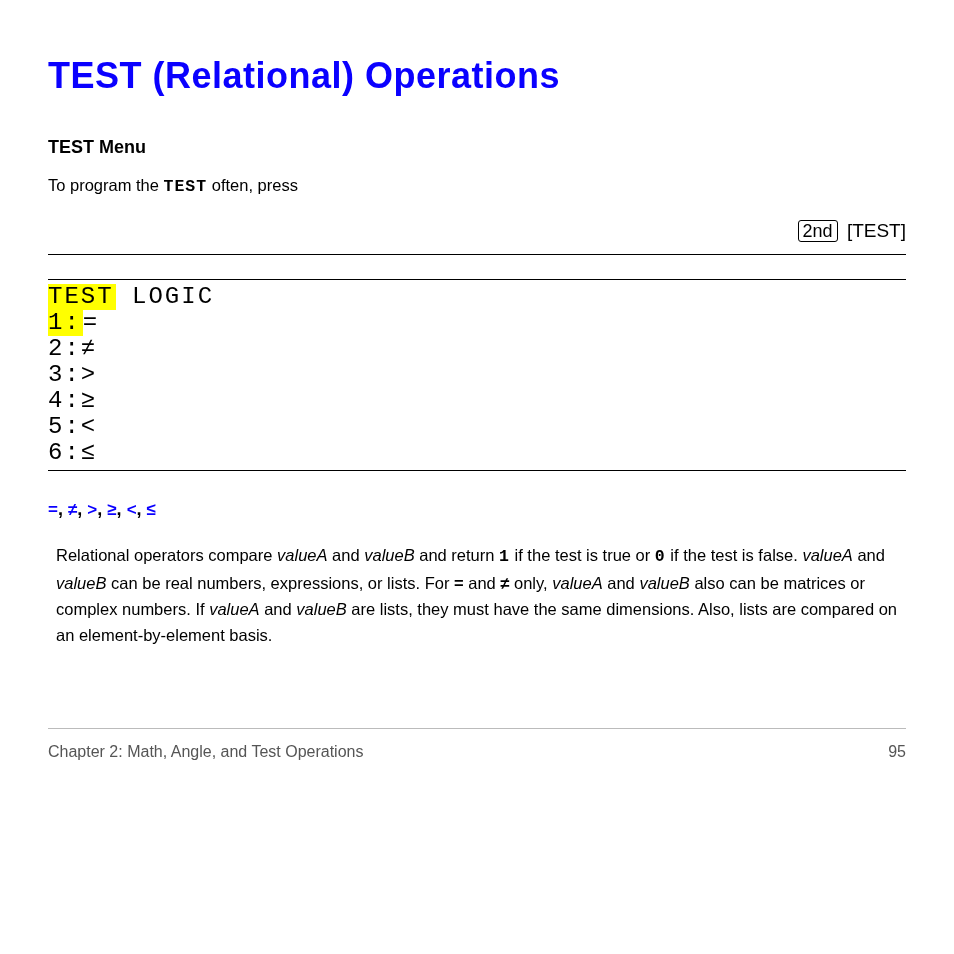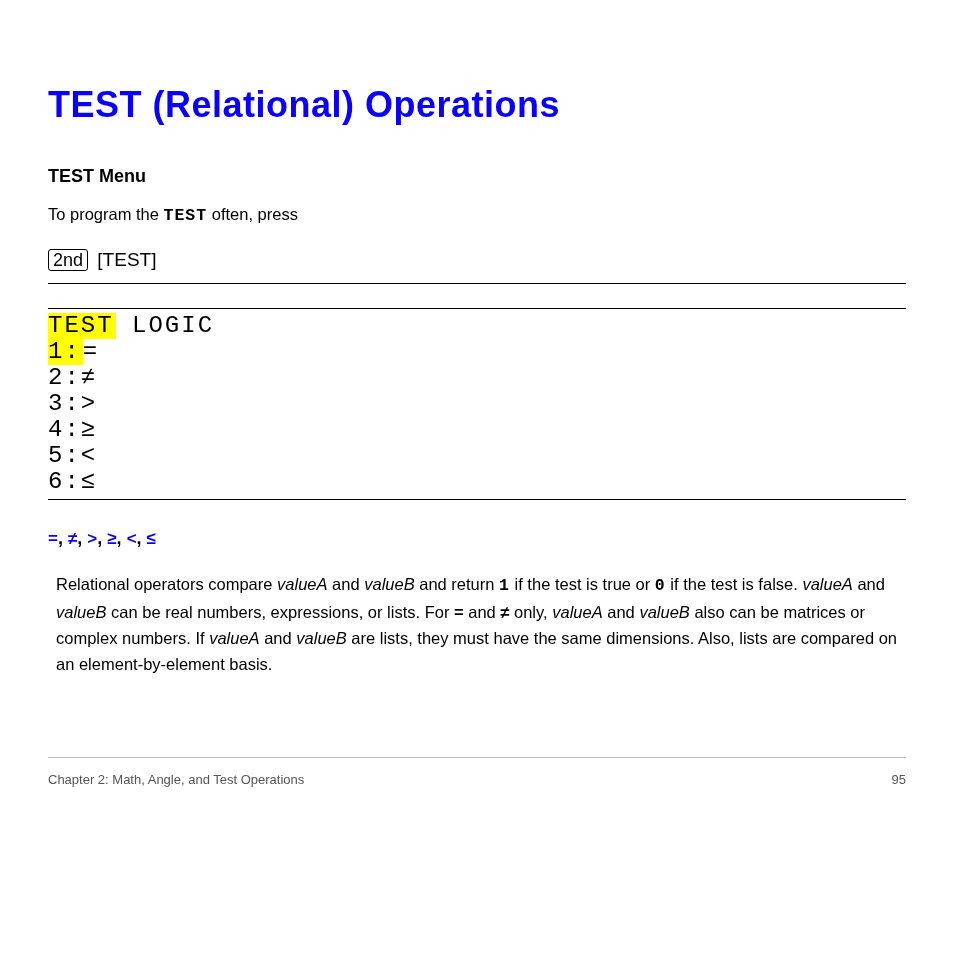--- a/index.html
+++ b/index.html
@@ -5,39 +5,39 @@
   html, body {
     margin: 0;
     padding: 0;
     width: 954px;
     height: 954px;
     background: #ffffff;
     font-family: Arial, Helvetica, sans-serif;
     color: #000000;
   }
   .page {
-    padding: 84px 48px 40px 48px;
+    padding: 55px 48px 40px 48px;
     box-sizing: border-box;
   }
   h1.title {
     color: #0a00ff;
     font-family: Arial, Helvetica, sans-serif;
     font-weight: 900;
     font-size: 36px;
     letter-spacing: 0.5px;
     margin: 0 0 40px 0;
   }
   .subhead {
     font-family: Arial, Helvetica, sans-serif;
     font-weight: 700;
     font-size: 18px;
     margin: 28px 0 14px 0;
   }
   .keystroke-line {
-    text-align: left;
+    text-align: right;
     margin: 20px 0 10px 0;
     font-family: "Arial Narrow", Arial, Helvetica, sans-serif;
     font-size: 19px;
   }
   .keybox {
     display: inline-block;
     border: 1px solid #000;
     border-radius: 3px;
     padding: 0px 4px;
     font-family: "Arial Narrow", Arial, Helvetica, sans-serif;
@@ -87,21 +87,21 @@
   .bold { font-weight: 700; }
   .mono { font-family: "Courier New", monospace; letter-spacing: 1px; }
   .footer-rule {
     border: none;
     border-top: 1px solid #bbb;
     margin-top: 80px;
   }
   .footer {
     display: flex;
     justify-content: space-between;
-    font-size: 13px;
+    font-size: 16px;
     color: #555;
     padding-top: 6px;
   }
 </style>
 </head>
 <body>
 
 <div class="page">
 
   <h1 class="title">TEST (Relational) Operations</h1>

